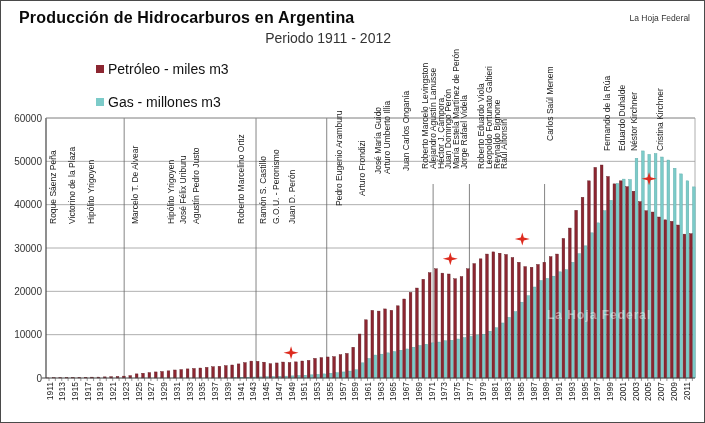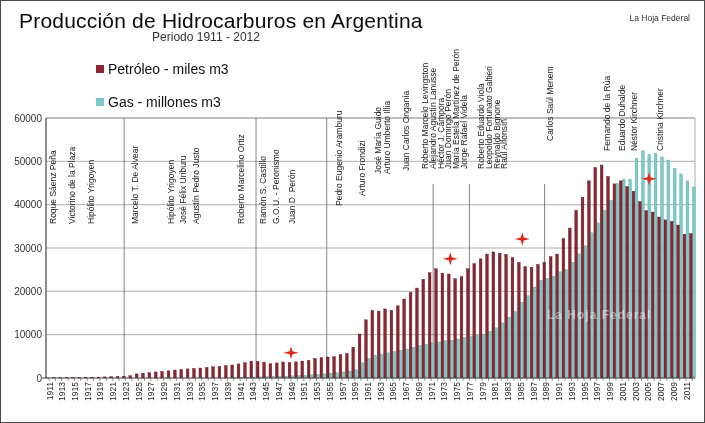--- a/index.html
+++ b/index.html
@@ -1,22 +1,22 @@
 <!DOCTYPE html>
 <html><head>
 <meta charset="utf-8">
 <style>
   html,body{margin:0;padding:0;background:#e8e8e8;}
   .frame{
     position:relative;width:705px;height:423px;background:#ffffff;
     border:1px solid #4a4a4a;box-sizing:border-box;overflow:hidden;
     font-family:"Liberation Sans",sans-serif;
   }
-  .title{position:absolute;left:18px;top:8px;font-size:21px;font-weight:normal;color:#0a0a0a;letter-spacing:.2px;}
-  .subtitle{position:absolute;left:20px;top:29px;width:370px;text-align:center;font-size:12px;color:#333;}
+  .title{position:absolute;left:18px;top:8px;font-size:16px;font-weight:bold;color:#0a0a0a;letter-spacing:.2px;}
+  .subtitle{position:absolute;left:20px;top:29px;width:370px;text-align:right;font-size:14px;color:#333;}
   .brand{position:absolute;right:14px;top:12px;font-size:8.5px;color:#333;}
   .legend{position:absolute;left:95px;top:60px;}
   .legend-item{display:flex;align-items:center;gap:4px;font-size:14px;color:#111;margin-bottom:17px;}
   .swatch{width:8px;height:8px;display:inline-block;flex:0 0 auto;}
   svg{position:absolute;left:0;top:0;}
   svg text{font-family:"Liberation Sans",sans-serif;}
 </style>
 </head>
 <body>
 

